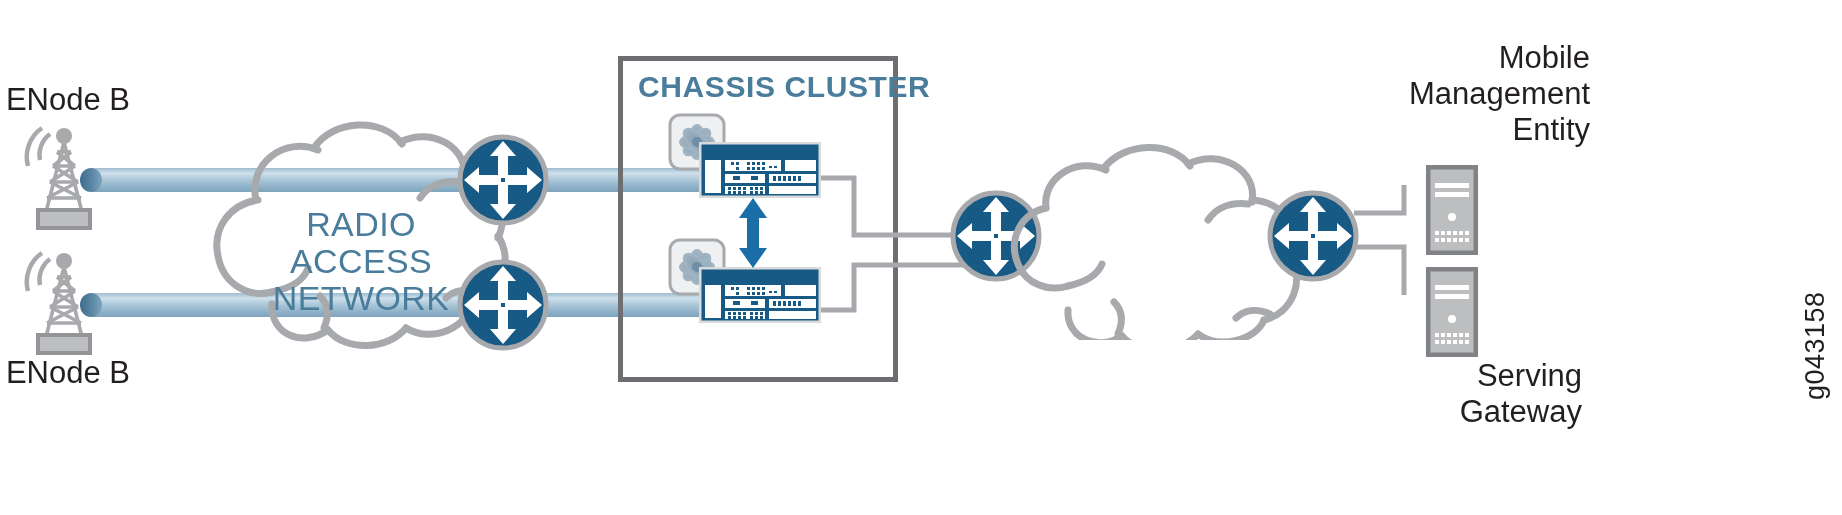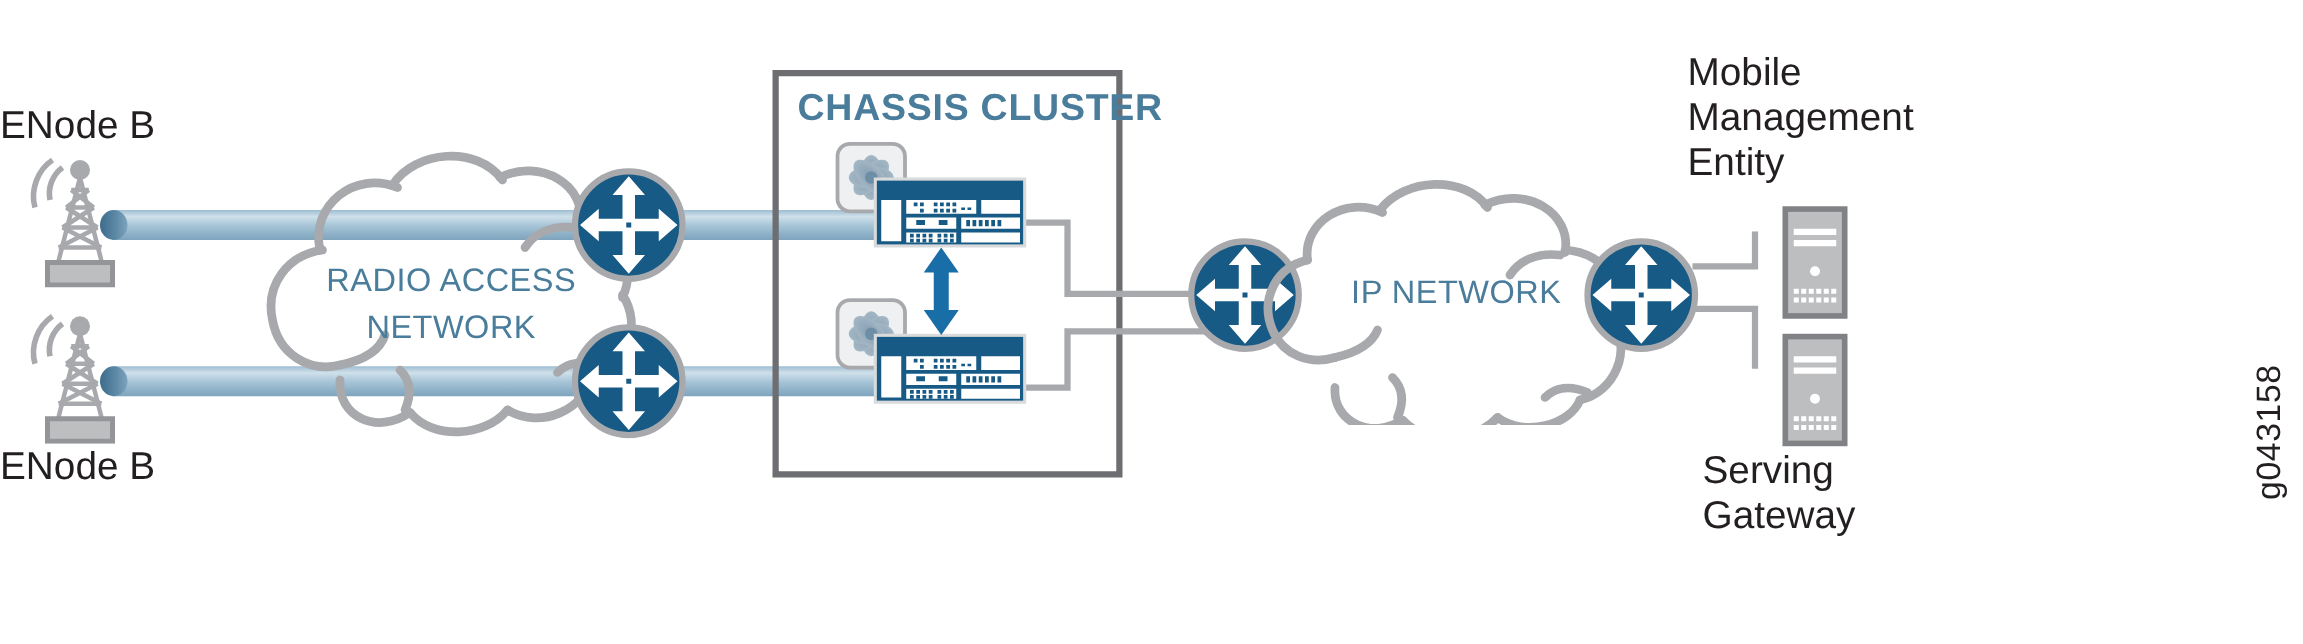--- a/index.html
+++ b/index.html
@@ -1,19 +1,19 @@
 <!DOCTYPE html>
 <html><head>
 <meta charset="utf-8">
 <style>
   html,body{margin:0;padding:0;background:#ffffff;}
   body{width:1842px;height:515px;font-family:"Liberation Sans",sans-serif;}
   #stage{position:relative;width:1842px;height:515px;overflow:hidden;background:#fff;}
-  .lbl{position:absolute;color:#231f20;font-size:31px;line-height:36px;text-align:left;white-space:pre-line;}
-  .cloudlbl{position:absolute;color:#4a7c9b;font-size:26px;line-height:37px;text-align:center;letter-spacing:.4px;white-space:pre-line;}
+  .lbl{position:absolute;color:#231f20;font-size:31px;line-height:36px;text-align:right;white-space:pre-line;}
+  .cloudlbl{position:absolute;color:#4a7c9b;font-size:34px;line-height:37px;text-align:center;letter-spacing:.4px;white-space:pre-line;}
   .boxlbl{position:absolute;color:#4a7c9b;font-size:30px;letter-spacing:.6px;font-weight:bold;}
   .wm{position:absolute;color:#231f20;font-size:27px;
       transform:rotate(-90deg);transform-origin:left top;letter-spacing:.5px;}
   svg{display:block;}
   .abs{position:absolute;}
 </style>
 </head>
 <body>
 
 <div id="stage">
@@ -291,21 +291,20 @@
       <path d="M290 116 C306 140 292 174 264 180"></path>
       <path d="M264 180 C256 200 220 210 198 194"></path>
       <path d="M198 194 C180 214 140 216 122 196"></path>
       <path d="M122 196 C98 212 66 198 68 170"></path>
       <path d="M68 146 C86 142 98 134 102 124"></path>
       <path d="M248 64 C230 62 216 68 208 80"></path>
       <path d="M270 174 C256 168 244 170 236 178"></path>
       <path d="M118 194 C124 180 122 170 114 162"></path>
     </g>
   </svg>
-  <div class="cloudlbl" style="left:1040px;top:215px;width:250px;">IP NETWORK</div>
 
   <svg class="abs" style="left:1267px;top:190px" width="92" height="92">
     <circle cx="46" cy="46" r="43" fill="#175a85" stroke="#a7a9ac" stroke-width="5"></circle>
     <g fill="#ffffff">
       <path d="M41 44 L41 22 L33 22 L46 7 L59 22 L51 22 L51 44 Z"></path>
       <path d="M41 48 L41 70 L33 70 L46 85 L59 70 L51 70 L51 48 Z"></path>
       <path d="M44 41 L22 41 L22 33 L7 46 L22 59 L22 51 L44 51 Z"></path>
       <path d="M48 41 L70 41 L70 33 L85 46 L70 59 L70 51 L48 51 Z"></path>
     </g>
   </svg>

